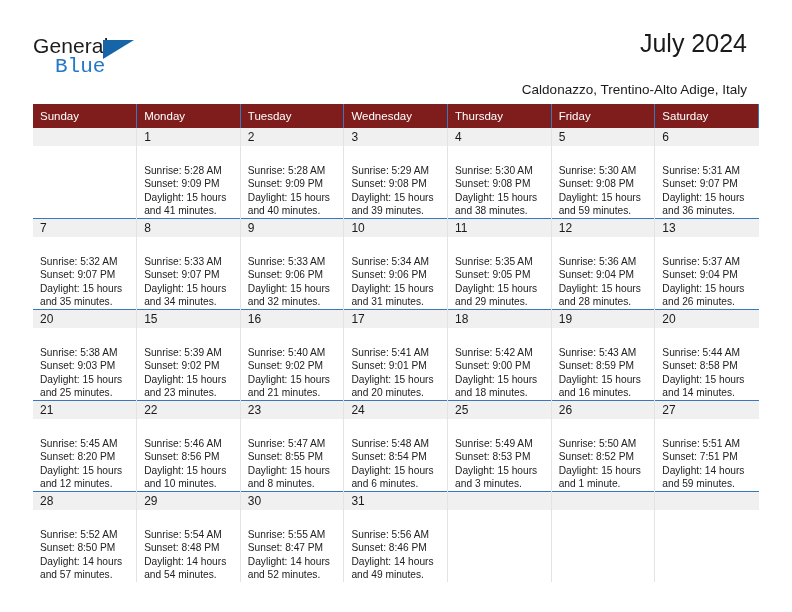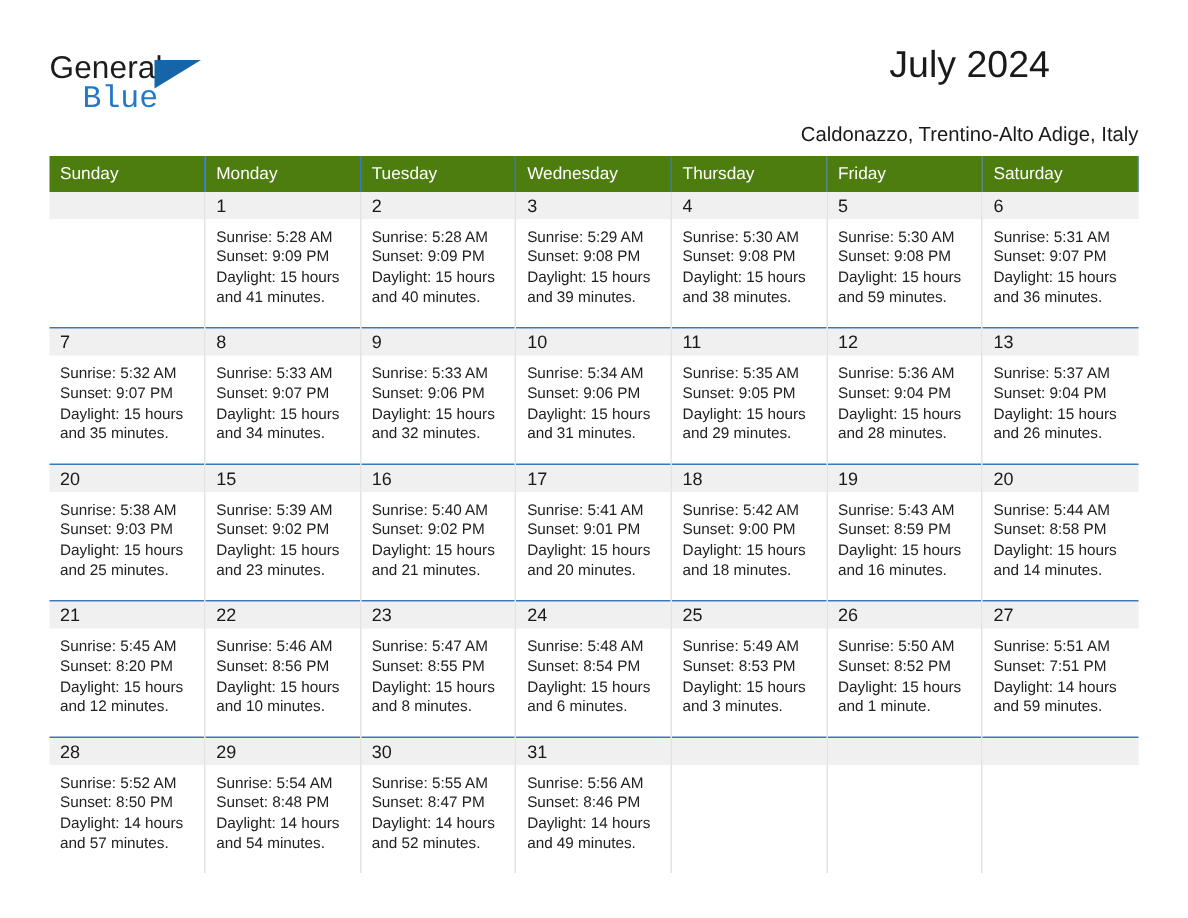--- a/index.html
+++ b/index.html
@@ -60,23 +60,23 @@
     left: 70px;
     top: 6px;
     width: 0;
     height: 0;
     border-left: 31px solid #1565a8;
     border-bottom: 19px solid transparent;
   }
 
   .title-block {
     position: absolute;
-    right: 0;
+    right: 12px;
     top: 0;
-    text-align: center;
+    text-align: right;
   }
   .month-title {
     font-size: 25px;
     color: #1a1a1a;
     line-height: 30px;
     white-space: nowrap;
   }
   .location-title {
     font-size: 13.5px;
     color: #1a1a1a;
@@ -93,21 +93,21 @@
     width: 726px;
   }
 
   table.cal {
     width: 726px;
     border-collapse: collapse;
     table-layout: fixed;
   }
 
   thead th {
-    background: #4d7c0f;
+    background: #7f1d1d;
     color: #ffffff;
     font-size: 11.5px;
     font-weight: normal;
     text-align: left;
     padding: 5px 0 5px 7px;
     height: 14px;
     border-right: 1px solid #3a78be;
     margin-top: 36px;
   }
 
@@ -133,21 +133,21 @@
     font-size: 12px;
     color: #1a1a1a;
     padding-left: 7px;
     box-sizing: border-box;
   }
   .daynum.empty {
     color: transparent;
   }
 
   .info {
-    padding: 6px 4px 0 7px;
+    padding: 18px 4px 0 7px;
     font-size: 10.2px;
     line-height: 13.4px;
     color: #222222;
   }
   .info div {
     white-space: nowrap;
   }
 </style>
 </head>
 <body>

